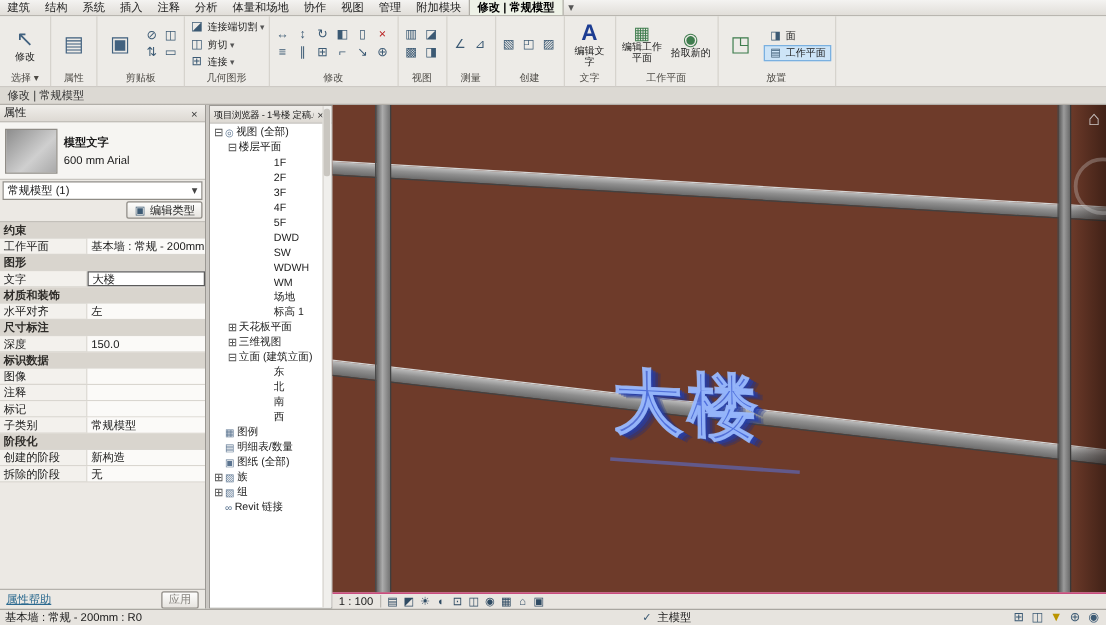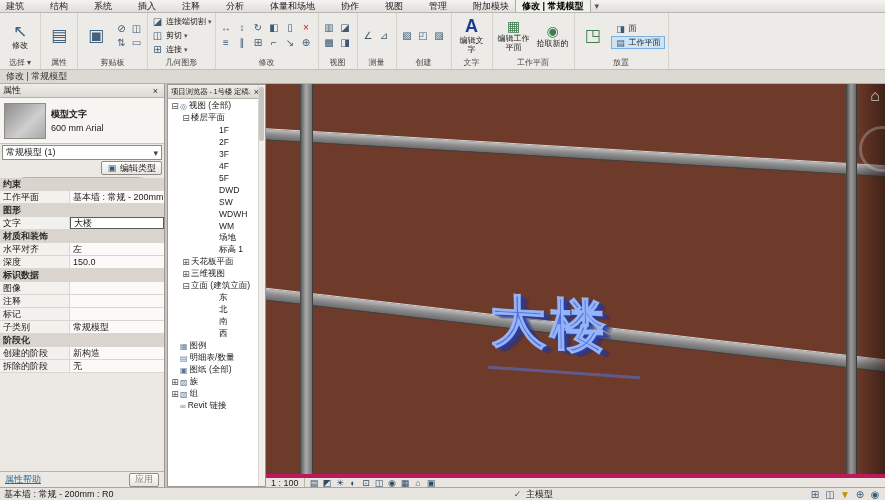--- a/index.html
+++ b/index.html
@@ -2,21 +2,21 @@
 <html><head>
 <meta charset="utf-8">
 <style>
   * { box-sizing: border-box; margin: 0; padding: 0; }
   html,body { width:885px; height:500px; overflow:hidden; }
   body { font-family:"Liberation Sans","DejaVu Sans",sans-serif; font-size:9px; color:#1a1a1a; background:#d4d0c8; }
   #app { position:relative; width:885px; height:500px; background:#e7e4df; overflow:hidden; }
 
   
   .tabs-row { position:absolute; left:0; top:0; width:885px; height:13px; background:linear-gradient(#f4f3f1,#e1ded9); border-bottom:1px solid #b9b6b0; display:flex; align-items:stretch; }
-  .tabs-wrap { display:flex;gap:14px; }
+  .tabs-wrap { display:flex; }
   .tab { padding:1px 6px; line-height:11px; color:#222; white-space:nowrap; }
   .tab.active { background:#eef2e7; border-left:1px solid #b0ada7; border-right:1px solid #b0ada7; color:#000; font-weight:bold; }
   .tabs-row .dd { padding:1px 4px; color:#555; }
 
   
   .ribbon { position:absolute; left:0; top:13px; width:885px; height:57px; background:#edebe7; border-bottom:1px solid #c2bfb9; display:flex; }
   .rgroup { display:flex; flex-direction:column; border-right:1px solid #d6d3cd; padding:1px 3px 0 3px; }
   .rg-body { flex:1; display:flex; align-items:center; gap:3px; }
   .rg-label { height:12px; line-height:12px; text-align:center; color:#4d4a45; font-size:8px; white-space:nowrap; padding:0 2px; }
   .bigbtn { display:flex; flex-direction:column; align-items:center; justify-content:center; min-width:30px; padding:0 2px; }
@@ -54,21 +54,21 @@
   .p-preview { height:46px; background:#f6f5f2; border-bottom:1px solid #c8c5bf; display:flex; gap:5px; padding:4px; align-items:center; }
   .p-thumb { width:42px; height:36px; background:linear-gradient(135deg,#8d8d8d,#cfcfcf 60%,#a9a9a9); border:1px solid #8f8c86; }
   .p-type { display:flex; flex-direction:column; justify-content:center; gap:2px; }
   .p-type-name { font-weight:bold; }
   .p-selector { height:15px; background:#fff; border:1px solid #8f8c86; margin:1px 2px; display:flex; align-items:center; padding:0 3px; }
   .p-selector .lbl { flex:1; overflow:hidden; white-space:nowrap; }
   .p-selector .dd { color:#444; }
   .p-edittype { height:16px; display:flex; justify-content:flex-end; align-items:center; padding:0 2px 2px; }
   .btn { border:1px solid #8f8c86; background:linear-gradient(#fdfdfc,#e7e5e0); height:14px; display:flex; align-items:center; gap:3px; padding:0 5px; border-radius:2px; }
   .btn .smallicon { width:10px; height:10px; font-size:9px; }
-  .p-table { border-top:1px solid #b5b2ac; background:#ece9e4;border-radius:27px; }
+  .p-table { border-top:1px solid #b5b2ac; background:#ece9e4; }
   .prow { display:flex; height:13px; border-bottom:1px solid #d9d6d0; background:#f3f1ed; }
   .plabel { width:70px; padding:0 3px; border-right:1px solid #d9d6d0; overflow:hidden; white-space:nowrap; line-height:12px; }
   .pvalue { flex:1; padding:0 3px; line-height:12px; background:#fbfaf8; overflow:hidden; white-space:nowrap; }
   .pvalue.edit { background:#fff; border:1px solid #5b5b5b; line-height:10px; }
   .prow.section { background:#d9d5ce; }
   .prow.section .plabel { flex:1; width:auto; border-right:none; font-weight:bold; color:#2e2c29; }
   .p-fill { flex:1; }
   .p-bottom { height:16px; display:flex; align-items:center; justify-content:space-between; padding:0 5px; border-top:1px solid #b5b2ac; }
   .p-help { color:#2b6a8f; text-decoration:underline; }
   .btn.disabled { color:#8a8782; }
@@ -98,21 +98,21 @@
   .viewcube-home { position:absolute; right:5px; top:3px; font-size:16px; color:rgba(226,226,226,0.85); }
   .nav-wheel { position:absolute; right:-20px; top:42px; width:46px; height:46px; border:3px solid rgba(215,215,215,0.3); border-radius:50%; }
   .model-text { position:absolute; left:224px; top:203px; font-size:56px; font-weight:bold; letter-spacing:4px; color:rgba(96,132,242,0.72);
     transform:skewY(4deg) rotate(-1deg);
     -webkit-text-stroke:1px rgba(160,192,255,0.85);
     text-shadow:2px 1px 0 rgba(36,62,172,0.7),4px 2px 0 rgba(36,62,172,0.55),6px 3px 0 rgba(30,52,150,0.42),8px 4px 0 rgba(24,44,134,0.3);
     white-space:nowrap; }
   .model-base { position:absolute; left:222px; top:287px; width:152px; height:3px; background:rgba(86,120,236,0.5); transform:rotate(4deg); }
 
   
-  .view-control { position:absolute; left:266px; top:474px; width:619px; height:13px; background:#e9e6e1; border-top:4px solid #be185d; display:flex; align-items:center; gap:1px; padding:0 3px; }
+  .view-control { position:absolute; left:266px; top:474px; width:619px; height:13px; background:#e9e6e1; border-top:1px solid #be185d; display:flex; align-items:center; gap:1px; padding:0 3px; }
   .vc-scale { padding:0 5px 0 2px; border-right:1px solid #bbb8b2; margin-right:2px; white-space:nowrap; }
   .vc-icon { width:13px; height:12px; display:flex; align-items:center; justify-content:center; font-size:9px; color:#2f4b63; }
 
   
   .statusbar { position:absolute; left:0; top:487px; width:885px; height:13px; background:#e7e4df; border-top:1px solid #a9a6a0; }
   .st-left { position:absolute; left:4px; top:0; line-height:12px; white-space:nowrap; }
   .st-mid { position:absolute; left:512px; top:0; height:12px; display:flex; align-items:center; gap:3px; }
   .st-mid .smallicon { width:11px; height:11px; font-size:9px; }
   .st-right { position:absolute; right:4px; top:0; height:12px; display:flex; align-items:center; gap:3px; }
   .st-right .smallicon { width:12px; height:11px; font-size:10px; }
@@ -390,20 +390,24 @@
           <span class="plabel">材质和装饰</span>
 
         </div>
 
         <div class="prow row">
           <span class="plabel">水平对齐</span>
           <span class="pvalue">左</span>
         </div>
 
 
+        <div class="prow section">
+          <span class="plabel">尺寸标注</span>
+
+        </div>
 
         <div class="prow row">
           <span class="plabel">深度</span>
           <span class="pvalue">150.0</span>
         </div>
 
         <div class="prow section">
           <span class="plabel">标识数据</span>
 
         </div>

